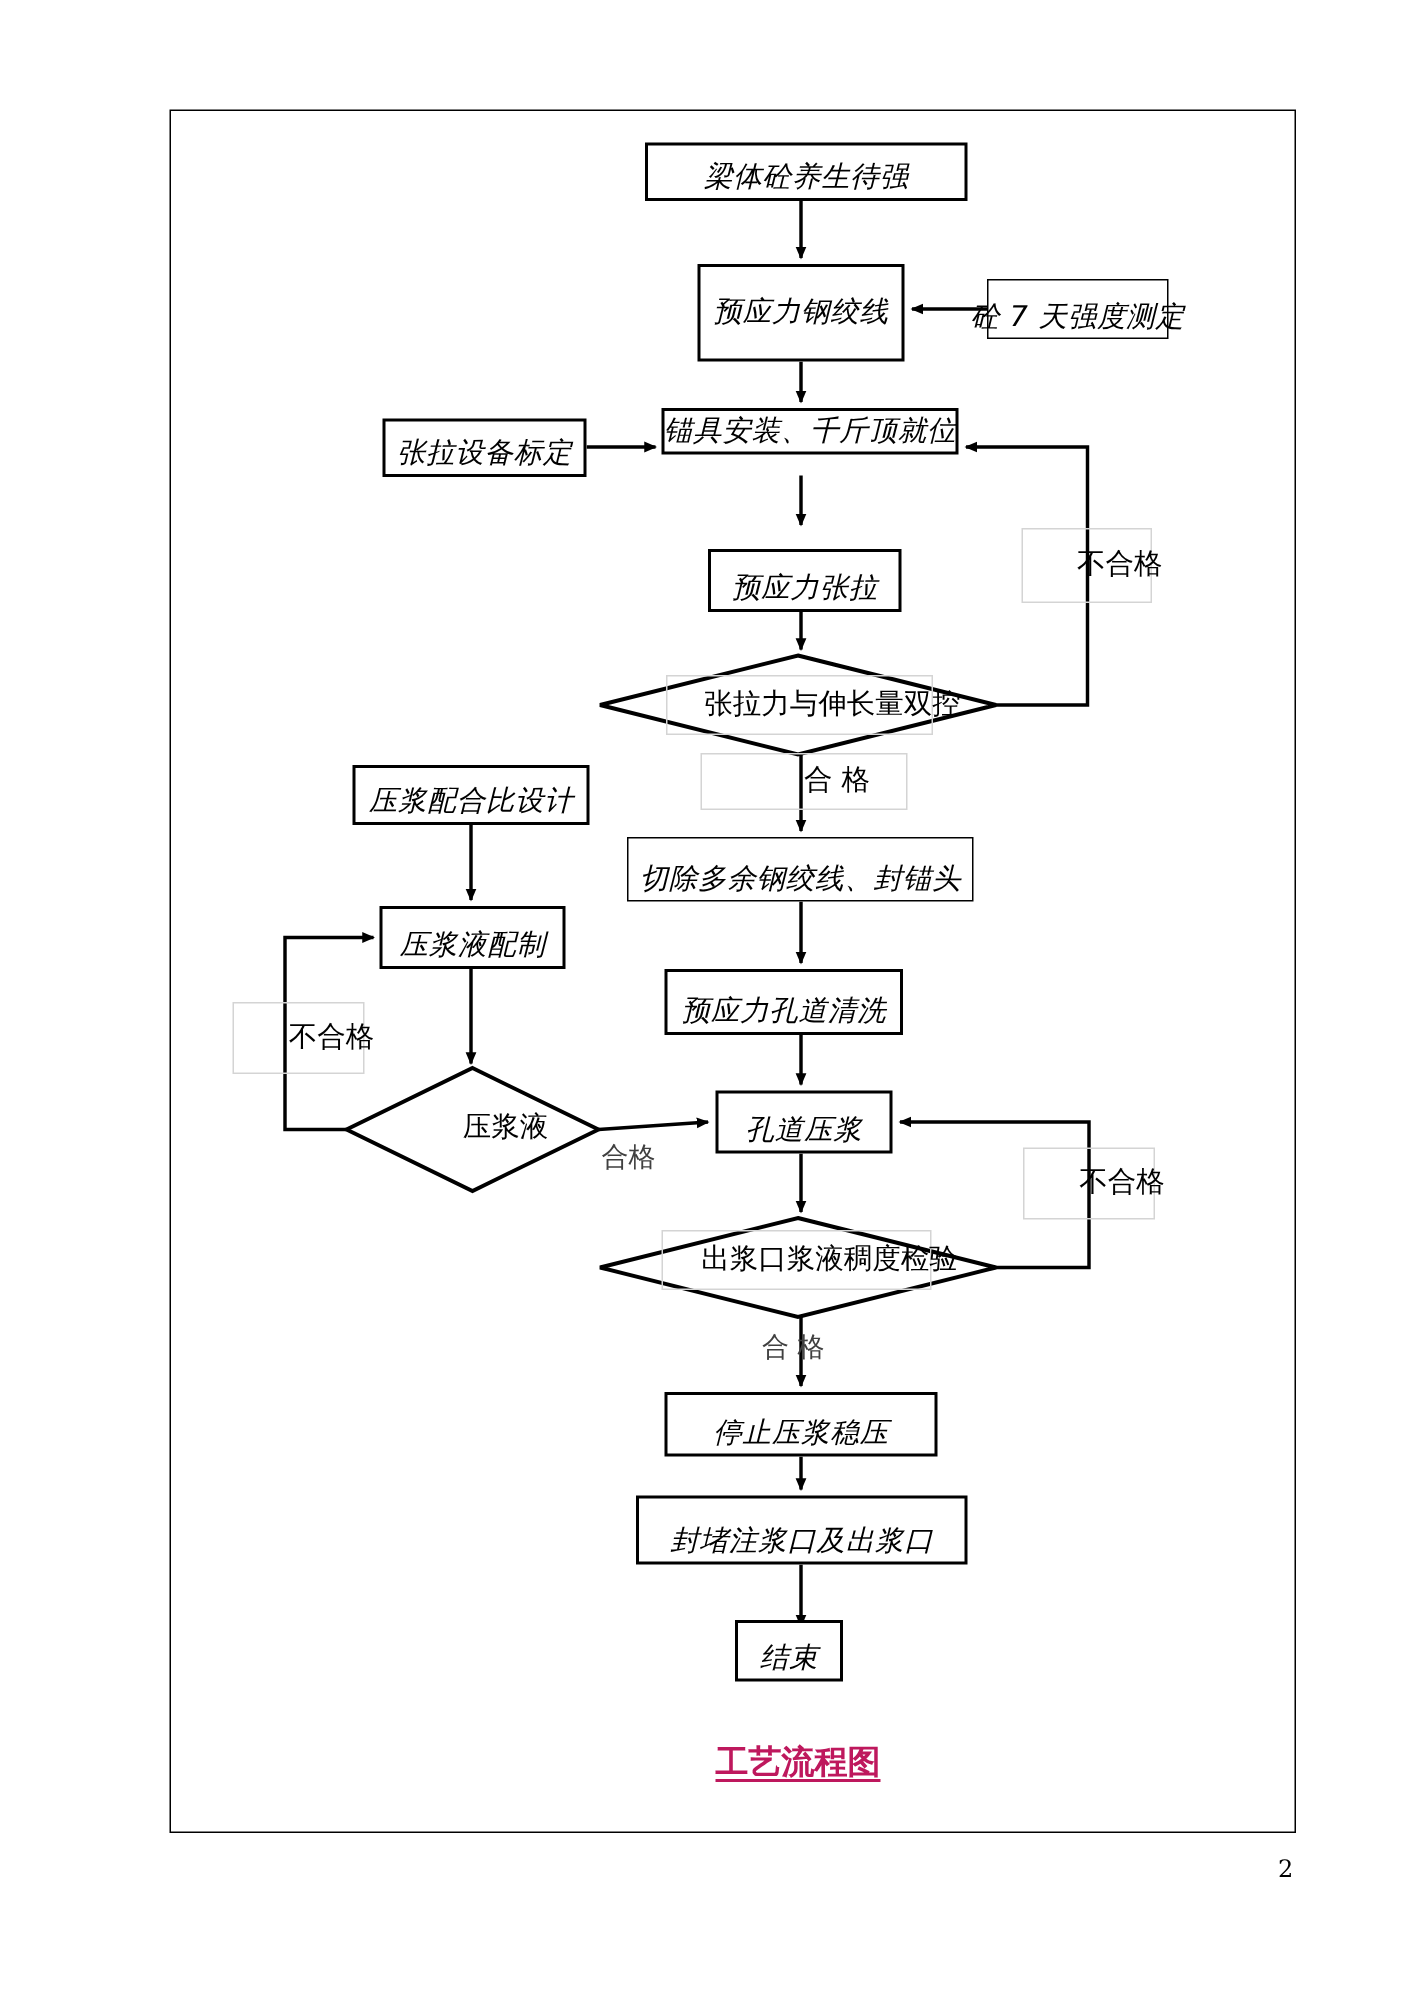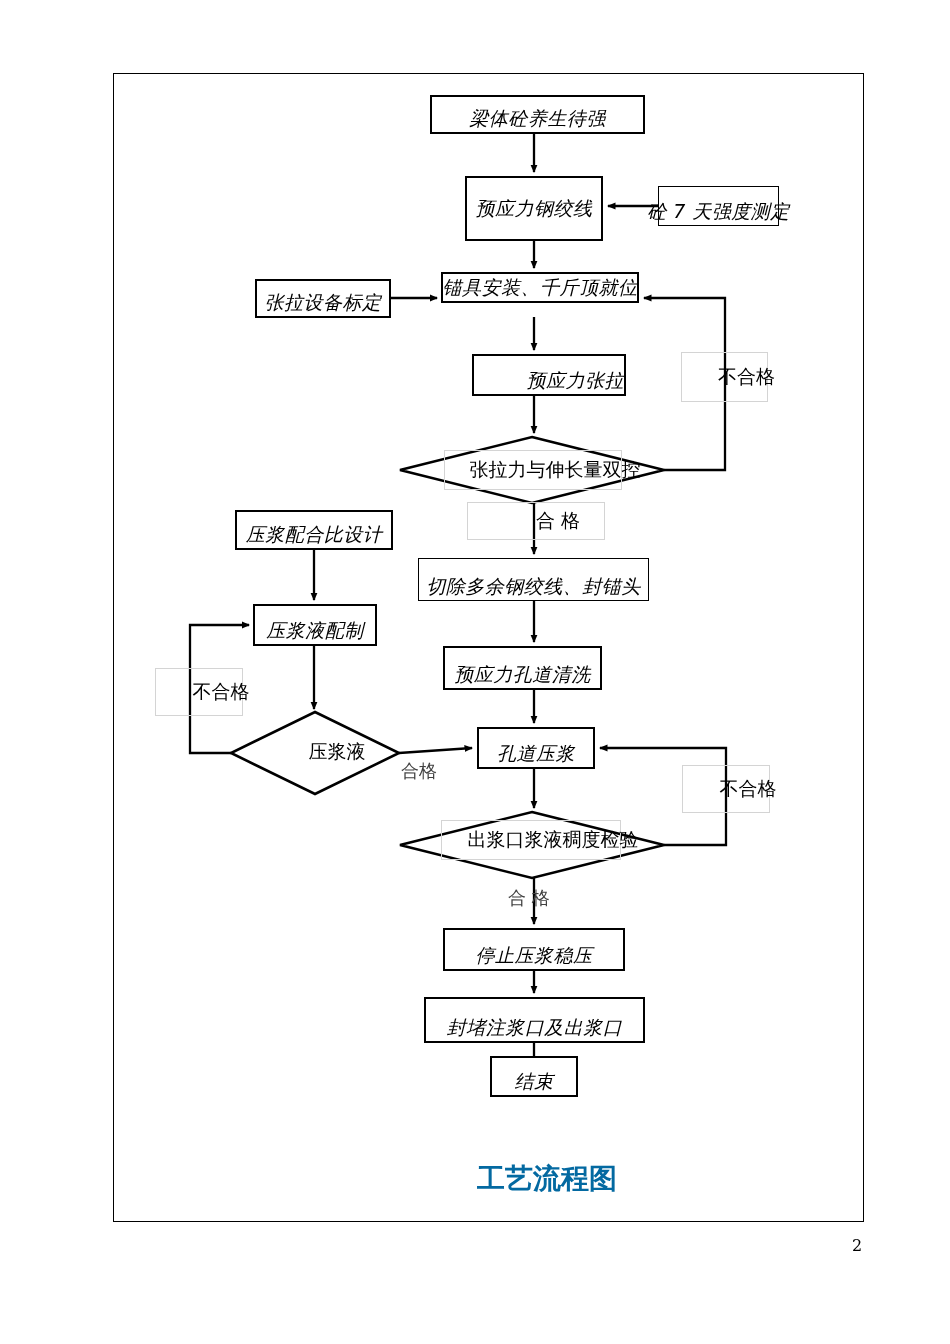--- a/index.html
+++ b/index.html
@@ -75,22 +75,23 @@
     position: absolute;
     font-size: 18px;
     color: #404040;
     white-space: nowrap;
   }
   
   #flow-title {
     position: absolute;
     left: 477px;
     top: 1160px;
-    font-size: 28px;
-    color: #0369a1;
+    font-size: 22px;
+    color: #be185d;
+    text-decoration: underline;
     text-underline-offset: 4px;
     white-space: nowrap;
     font-family: "DejaVu Serif", "Liberation Serif", serif;
     font-weight: 600;
   }
   #page-number {
     position: absolute;
     left: 852px;
     top: 1236px;
     font-size: 16px;
@@ -177,21 +178,21 @@
   </div>
 
   <div class="node" style="left:255px; top:279px; width:136px; height:39px;">
     <span>张拉设备标定</span>
   </div>
 
   <div class="node" style="left:441px; top:272px; width:198px; height:31px;">
     <span>锚具安装、千斤顶就位</span>
   </div>
 
-  <div class="node" style="left:472px; top:354px; width:154px; height:42px;justify-content:flex-end;">
+  <div class="node" style="left:472px; top:366px; width:129px; height:42px;">
     <span>预应力张拉</span>
   </div>
 
   <div class="node" style="left:235px; top:510px; width:158px; height:40px;">
     <span>压浆配合比设计</span>
   </div>
 
   <div class="node" style="left:418px; top:558px; width:231px; height:43px; border-width:1.8px;">
     <span>切除多余钢绞线、封锚头</span>
   </div>
@@ -209,21 +210,21 @@
   </div>
 
   <div class="node" style="left:443px; top:928px; width:182px; height:43px;">
     <span>停止压浆稳压</span>
   </div>
 
   <div class="node" style="left:424px; top:997px; width:221px; height:46px;">
     <span>封堵注浆口及出浆口</span>
   </div>
 
-  <div class="node" style="left:490px; top:1056px; width:88px; height:41px;">
+  <div class="node" style="left:490px; top:1080px; width:72px; height:41px;">
     <span>结束</span>
   </div>
 
   <div class="annot on-diamond" style="left:444px; top:450px; width:178px; height:40px;">
     <span>张拉力与伸长量双控</span>
   </div>
 
   <div class="annot on-diamond" style="left:269px; top:733px; width:92px; height:38px; border:none;">
     <span>压浆液</span>
   </div>

